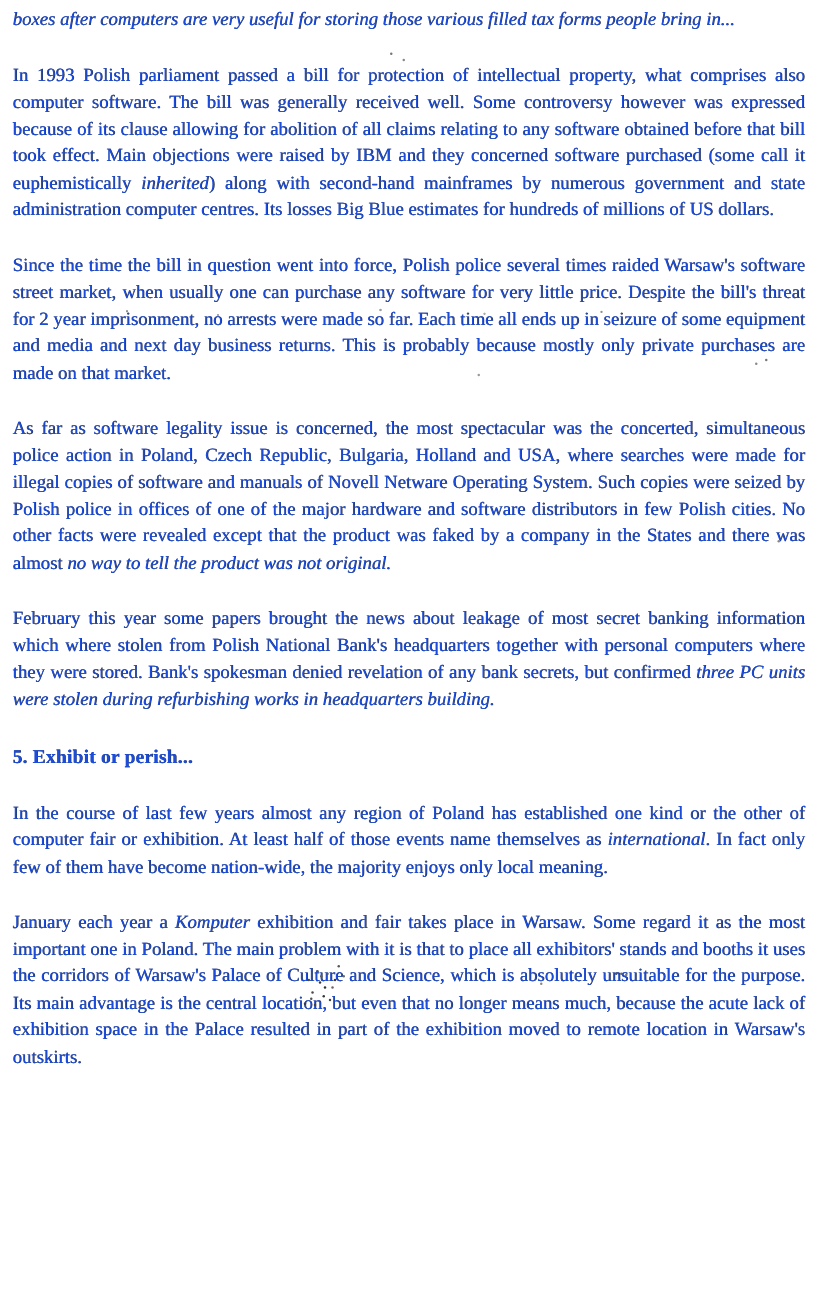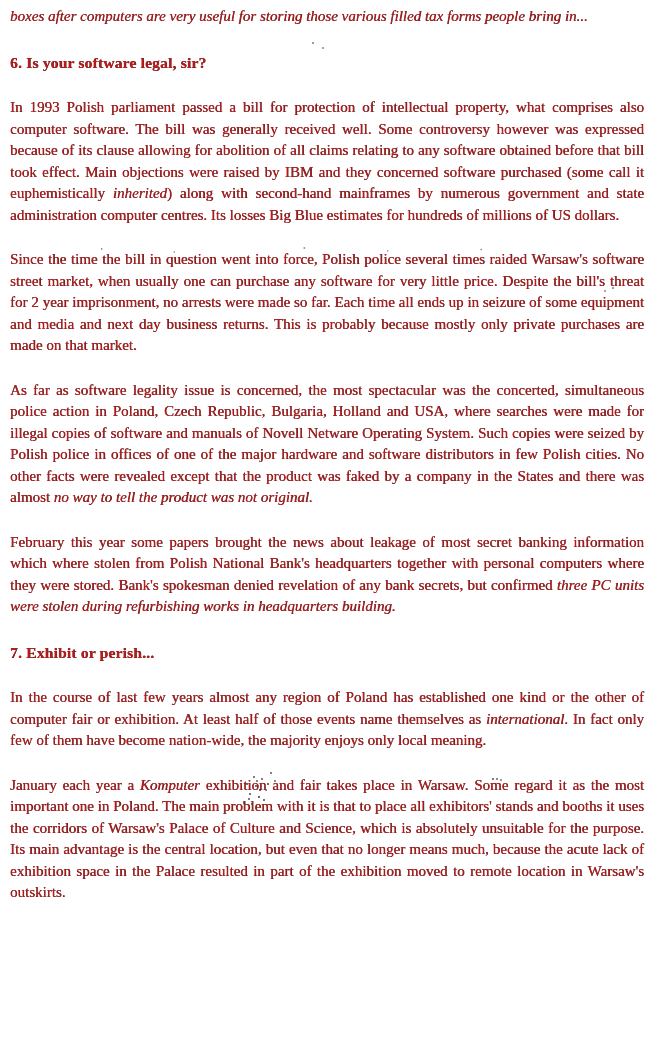--- a/index.html
+++ b/index.html
@@ -13,21 +13,21 @@
     overflow: hidden;
     position: relative;
   }
   .page {
     position: relative;
     width: 660px;
     height: 1039px;
     box-sizing: border-box;
     padding: 6px 16px 0 10px;
     background: #fffeff;
-    color: #b91c1c;
+    color: #1d4ed8;
     font-family: "Liberation Serif", "DejaVu Serif", serif;
     font-size: 15px;
     line-height: 21.5px;
     
     text-shadow: 0.35px 0 0 rgba(10,10,10,0.85);
     filter: contrast(1.02);
     border-radius: 24px;
   }
   .doc-body p {
     margin: 0 0 23px 0;
@@ -103,26 +103,25 @@
       radial-gradient(circle at 63% 60%, rgba(40,40,40,0.4) 0.6px, transparent 1.2px),
       radial-gradient(circle at 81% 45%, rgba(40,40,40,0.5) 0.6px, transparent 1.2px);
   }
 </style>
 </head>
 <body>
 
 <div class="page">
   <div class="doc-body" id="doc-body">
       <p class="continuation"><em>boxes after computers are very useful for storing those various filled tax forms people bring in...</em></p>
-      <h2><span>6. Is your software legal, sir?</span></h2>
       <p><span>In 1993 Polish parliament passed a bill for protection of intellectual property, what comprises also computer software. The bill was generally received well. Some controversy however was expressed because of its clause allowing for abolition of all claims relating to any software obtained before that bill took effect. Main objections were raised by IBM and they concerned software purchased (some call it euphemistically </span><em>inherited</em><span>) along with second-hand mainframes by numerous government and state administration computer centres. Its losses Big Blue estimates for hundreds of millions of US dollars.</span></p>
       <p><span>Since the time the bill in question went into force, Polish police several times raided Warsaw's software street market, when usually one can purchase any software for very little price. Despite the bill's threat for 2 year imprisonment, no arrests were made so far. Each time all ends up in seizure of some equipment and media and next day business returns. This is probably because mostly only private purchases are made on that market.</span></p>
       <p><span>As far as software legality issue is concerned, the most spectacular was the concerted, simultaneous police action in Poland, Czech Republic, Bulgaria, Holland and USA, where searches were made for illegal copies of software and manuals of Novell Netware Operating System. Such copies were seized by Polish police in offices of one of the major hardware and software distributors in few Polish cities. No other facts were revealed except that the product was faked by a company in the States and there was almost </span><em>no way to tell the product was not original.</em></p>
       <p><span>February this year some papers brought the news about leakage of most secret banking information which where stolen from Polish National Bank's headquarters together with personal computers where they were stored. Bank's spokesman denied revelation of any bank secrets, but confirmed </span><em>three PC units were stolen during refurbishing works in headquarters building.</em></p>
-      <h2><span>7. Exhibit or perish...</span></h2>
+      <h2><span>5. Exhibit or perish...</span></h2>
       <p><span>In the course of last few years almost any region of Poland has established one kind or the other of computer fair or exhibition. At least half of those events name themselves as </span><em>international</em><span>. In fact only few of them have become nation-wide, the majority enjoys only local meaning.</span></p>
       <p><span>January each year a </span><em>Komputer</em><span> exhibition and fair takes place in Warsaw. Some regard it as the most important one in Poland. The main problem with it is that to place all exhibitors' stands and booths it uses the corridors of Warsaw's Palace of Culture and Science, which is absolutely unsuitable for the purpose. Its main advantage is the central location, but even that no longer means much, because the acute lack of exhibition space in the Palace resulted in part of the exhibition moved to remote location in Warsaw's outskirts.</span></p>
     </div>
   <div class="speckle-cluster"></div>
   <div class="speckle-small-a"></div>
   <div class="speckle-small-b"></div>
   <div class="speckle-faint-band"></div>
 </div>
 
 </body></html>

